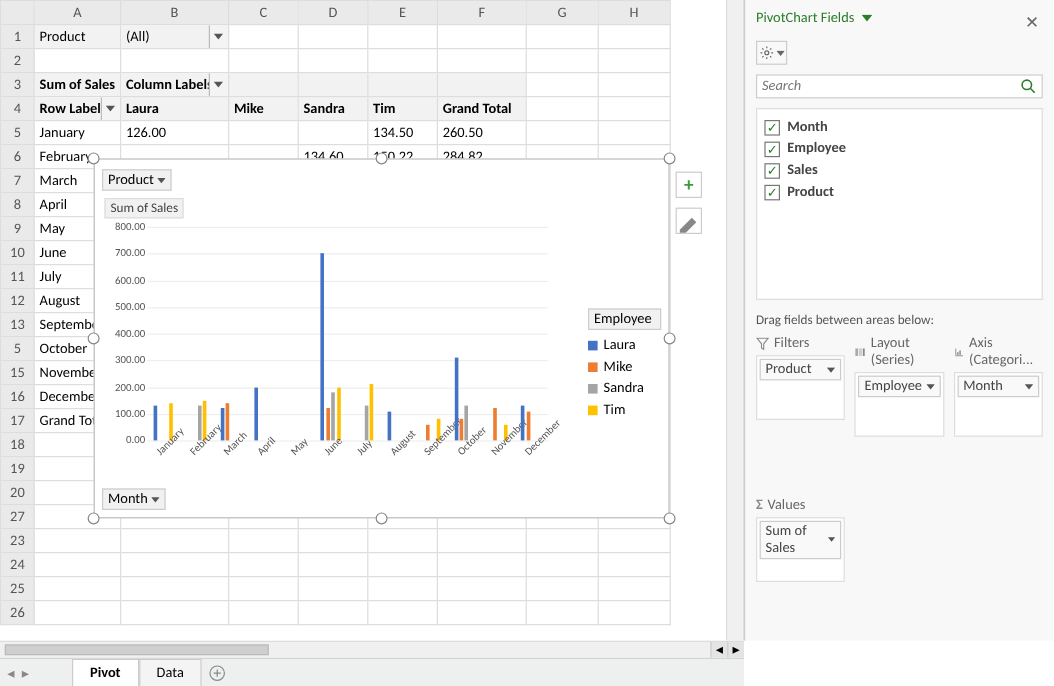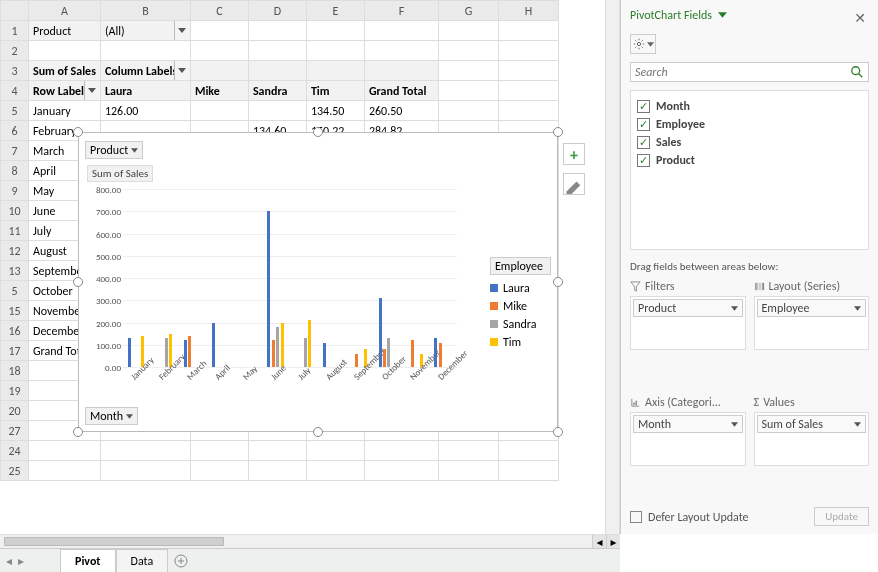--- a/index.html
+++ b/index.html
@@ -51,21 +51,21 @@
 .pane-close { position:absolute; right:12px; top:10px; font-size:14px; color:#666; }
 .pane-sub { font-size:11px; color:#666; margin-top:12px; display:flex; justify-content:space-between; align-items:center; }
 .gear { width:26px; height:20px; border:1px solid #ccc; display:flex; align-items:center; justify-content:center; }
 .search { margin-top:8px; display:flex; align-items:center; border:1px solid #ccc; background:#fff; padding:2px 4px; }
 .search input { flex:1; border:none; outline:none; font-size:12px; font-style:italic; color:#0c4a6e; }
 .search svg { width:14px; height:14px; }
 .field-list { margin-top:8px; background:#fff; border:1px solid #ddd; padding:6px 4px; height:160px; }
 .fl-item { display:flex; align-items:center; gap:6px; padding:2px 2px; }
 .fl-chk { width:13px; height:13px; border:1px solid #777; display:flex; align-items:center; justify-content:center; color:#2b7d2b; font-size:11px; }
 .drag-lbl { font-size:11px; color:#555; margin-top:10px; }
-.areas { display:grid; grid-template-columns:1fr 1fr; grid-template-rows:auto auto; gap:8px; margin-top:6px; flex:1; }
+.areas { display:grid; grid-template-columns:1fr 1fr 1fr; grid-template-rows:auto auto; gap:8px; margin-top:6px; flex:1; }
 .area { border:0; }
 .area-h { font-size:11px; color:#666; display:flex; align-items:center; gap:4px; margin-bottom:3px; }
 .area-body { border:1px solid #ddd; background:#fff; height:54px; padding:2px; }
 .area-chip { border:1px solid #ccc; background:#f9f9f9; padding:1px 4px; font-size:11px; display:flex; justify-content:space-between; align-items:center; }
 .defer { display:flex; align-items:center; gap:6px; font-size:11px; color:#555; margin-top:4px; }
 .update-btn { margin-left:auto; border:1px solid #ccc; color:#aaa; padding:2px 10px; font-size:11px; }
 
 
 .tabsbar { height:24px; background:#eef0f0; border-top:1px solid #ccc; display:flex; align-items:stretch; padding-left:60px; gap:0; }
 .tab { padding:3px 14px; border:1px solid #ccc; border-bottom:none; background:#f4f4f4; font-size:12px; display:flex; align-items:center; }
@@ -346,32 +346,54 @@
             <td></td>
             <td></td>
             <td></td>
             <td></td>
             <td></td>
             <td></td>
             <td></td>
             <td></td>
           </tr>
           <tr>
+            <th class="rowh">23</th>
+            <td></td>
+            <td></td>
+            <td></td>
+            <td></td>
+            <td></td>
+            <td></td>
+            <td></td>
+            <td></td>
+          </tr>
+          <tr>
             <th class="rowh">24</th>
             <td></td>
             <td></td>
             <td></td>
             <td></td>
             <td></td>
             <td></td>
             <td></td>
             <td></td>
           </tr>
           <tr>
             <th class="rowh">25</th>
+            <td></td>
+            <td></td>
+            <td></td>
+            <td></td>
+            <td></td>
+            <td></td>
+            <td></td>
+            <td></td>
+          </tr>
+          <tr>
+            <th class="rowh">26</th>
             <td></td>
             <td></td>
             <td></td>
             <td></td>
             <td></td>
             <td></td>
             <td></td>
             <td></td>
           </tr>
         </tbody>
@@ -634,25 +656,20 @@
           <div class="area-chip">
               <span>Sum of Sales</span>
               <svg viewBox="0 0 8 5" width="7" height="5">
                 <path d="M0 0h8L4 5z" fill="#555"></path>
               </svg>
             </div>
         </div>
       </div>
     </div>
 
-    <div class="defer">
-      <span style="width:12px;height:12px;border:1px solid #888"></span>
-      <span>Defer Layout Update</span>
-      <span class="update-btn">Update</span>
-    </div>
   </div>
 
 </div>
 
 <div style="width:620px">
   <div class="scrollh">
     <div class="thumb"></div>
     <div class="arrow" style="right:14px">◂</div>
     <div class="arrow" style="right:0">▸</div>
   </div>

